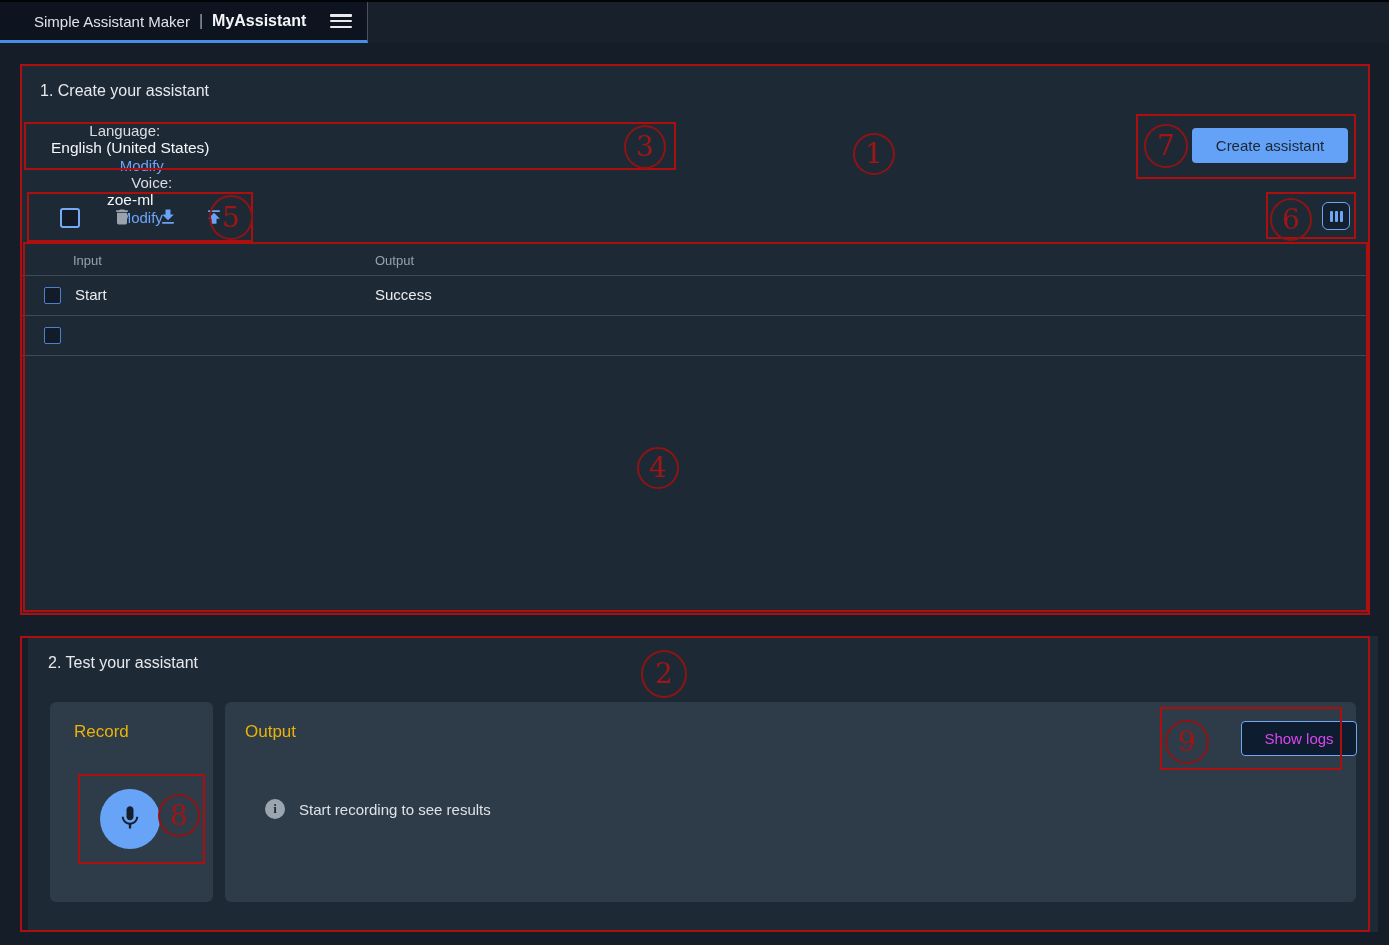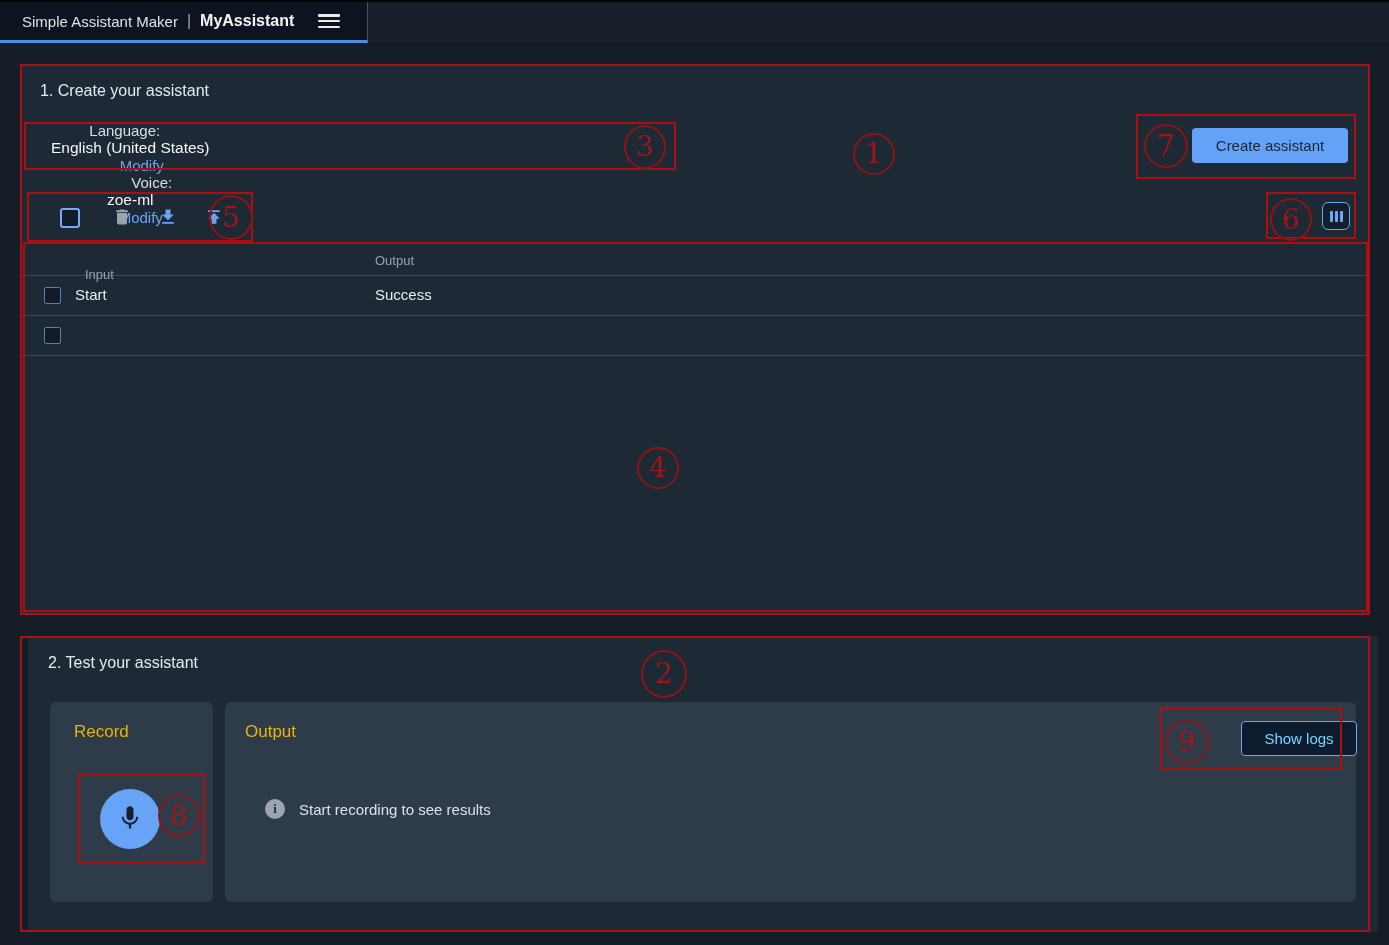--- a/index.html
+++ b/index.html
@@ -9,21 +9,21 @@
     font-family:"Liberation Sans", sans-serif;
     -webkit-font-smoothing:antialiased;
   }
   .screen{position:absolute;inset:0;border-top:2px solid #01050a;}
 
   
   .topbar{position:absolute;left:0;top:0;width:100%;height:41px;background:#18202b;}
   .tab{
     position:absolute;left:0;top:0;width:368px;height:41px;background:#0d141f;
     box-sizing:border-box;border-bottom:3px solid #4a8de4;border-right:1px solid #49535f;
-    display:flex;align-items:center;padding-left:22px;cursor:pointer;
+    display:flex;align-items:center;padding-left:34px;cursor:pointer;
   }
   .app-title{font-size:15px;color:#dfe3e8;white-space:nowrap;}
   .pipe{color:#9aa4b0;margin:0 9px;font-size:16px;}
   .assistant-name{font-size:16px;font-weight:bold;color:#f3f5f7;white-space:nowrap;}
   .hamburger{margin-left:24px;width:22px;height:14px;display:flex;flex-direction:column;justify-content:space-between;cursor:pointer;}
   .hamburger span{display:block;height:2.5px;background:#e8ebee;border-radius:1px;}
 
   
   .card{position:absolute;background:#1e2936;}
   .card1{left:20px;top:62px;width:1350px;height:550px;}
@@ -57,21 +57,21 @@
   .cols-btn{
     position:absolute;left:1302px;top:10px;width:28px;height:28px;box-sizing:border-box;
     border:1.5px solid #6ea6f5;border-radius:6px;background:#14202e;cursor:pointer;
     display:flex;align-items:center;justify-content:center;gap:2px;padding:0;
   }
   .cols-btn i{display:block;width:3px;height:11px;background:#6ea6f5;border-radius:1px;}
 
   
   .grid{position:absolute;left:0;top:182px;width:1350px;}
   .grid-header{height:29px;position:relative;border-bottom:1px solid #3e4a58;font-size:13px;color:#98a2ae;}
-  .grid-header .h-input{position:absolute;left:53px;top:21px;margin-left:12px;}
+  .grid-header .h-input{position:absolute;left:53px;top:7px;}
   .grid-header .h-output{position:absolute;left:355px;top:7px;}
   .grid-row{height:39px;position:relative;border-bottom:1px solid #3e4a58;font-size:15px;color:#e9ecef;}
   .row-checkbox{
     position:absolute;left:24px;top:11px;width:15px;height:15px;
     border:1.5px solid #4d80cc;border-radius:2px;background:#121c28;cursor:pointer;
   }
   .cell-input{position:absolute;left:55px;top:10px;cursor:text;}
   .cell-output{position:absolute;left:355px;top:10px;cursor:text;}
 
   
@@ -80,21 +80,21 @@
   .result-panel{left:197px;top:66px;width:1131px;height:200px;}
   .panel-title{position:absolute;left:24px;top:20px;font-size:17px;color:#eab308;}
   .result-panel .panel-title{left:20px;}
 
   .mic-btn{
     position:absolute;left:50px;top:87px;width:60px;height:60px;border-radius:50%;
     background:#67a4f7;border:none;cursor:pointer;display:flex;align-items:center;justify-content:center;padding:0;
   }
   .show-logs-btn{
     position:absolute;left:1016px;top:19px;width:116px;height:35px;box-sizing:border-box;
-    background:#0e1c30;border:1px solid #70a7f5;border-radius:4px;color:#7dd3fc;
+    background:#0e1c30;border:1px solid #70a7f5;border-radius:4px;color:#d946ef;
     font-size:15px;font-family:"Liberation Sans",sans-serif;cursor:pointer;
   }
   .empty-state{position:absolute;left:40px;top:97px;display:flex;align-items:center;gap:14px;}
   .info-icon{
     width:20px;height:20px;border-radius:50%;background:#9aa5af;color:#222c37;
     display:flex;align-items:center;justify-content:center;font-size:13px;font-weight:bold;font-family:"Liberation Serif",serif;
   }
   .empty-text{font-size:15px;color:#dde2e7;}
 
   

